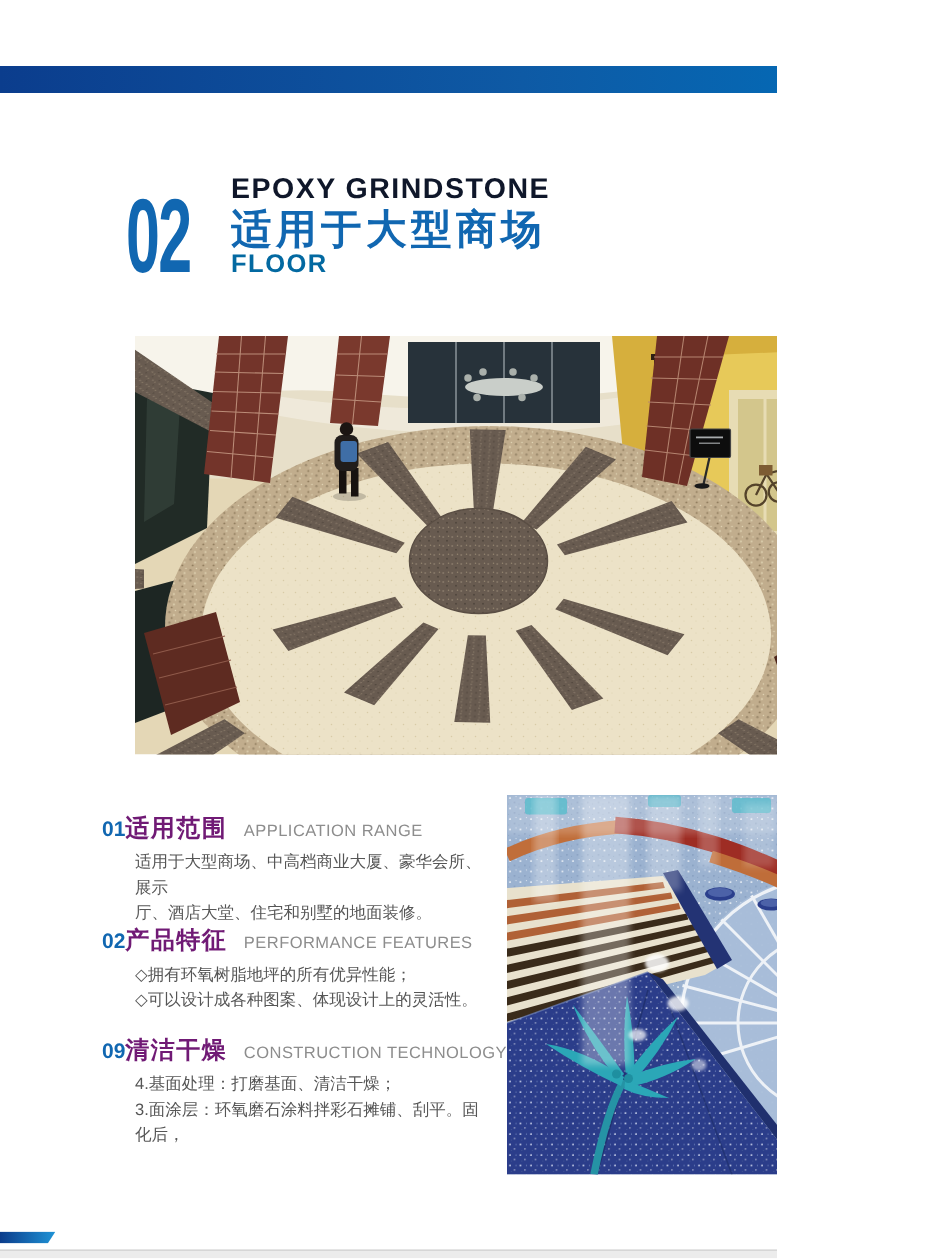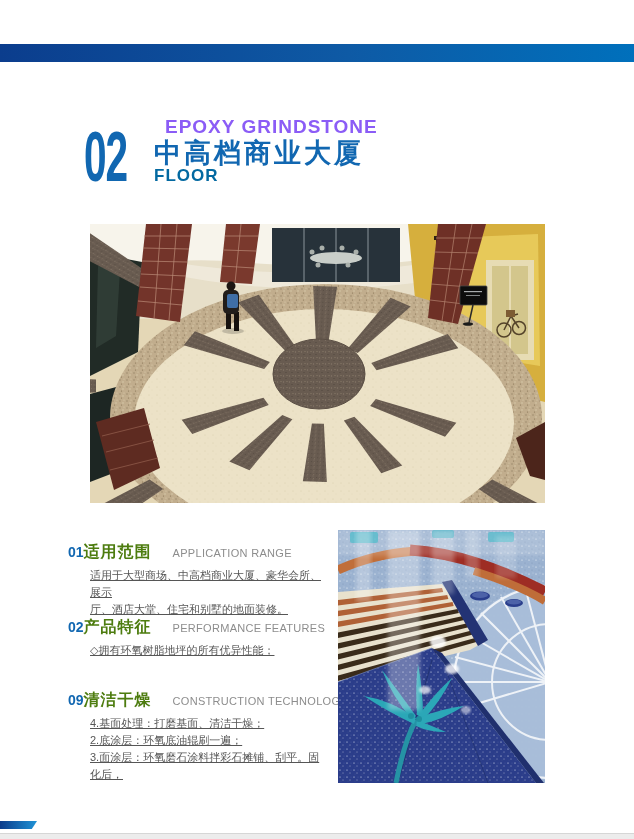--- a/index.html
+++ b/index.html
@@ -1,55 +1,55 @@
 <!DOCTYPE html>
 <html><head>
 <meta charset="utf-8">
 <style>
   * { margin:0; padding:0; box-sizing:border-box; }
   html,body { background:#ffffff; }
   .page {
-    position:relative; width:634px; height:839px; background:#ffffff;
+    position:relative; width:518px; height:839px; background:#ffffff;
     font-family:"Liberation Sans","DejaVu Sans",sans-serif; overflow:hidden;
   }
   
   .top-bar {
     position:absolute; left:0; top:44px; width:634px; height:18px;
     background:linear-gradient(to right,#0b3d8d 0%,#0e5aa5 55%,#0070bc 100%);
   }
   
   .chapter-num {
     position:absolute; left:84px; top:122px;
     font-size:70px; font-weight:bold; color:#1167b1; line-height:1;
     transform:scaleX(0.58); transform-origin:0 0; letter-spacing:-2px;
   }
   .title-en-top {
-    position:absolute; left:165px; top:116px;
-    font-size:19px; font-weight:bold; color:#8b5cf6; letter-spacing:1px;
+    position:absolute; left:154px; top:116px;
+    font-size:19px; font-weight:bold; color:#0f172a; letter-spacing:1px;
   }
   .title-cn {
     position:absolute; left:154px; top:135px;
     font-size:27px; font-weight:bold; color:#1167b1; letter-spacing:3px;
   }
   .title-en-bottom {
     position:absolute; left:154px; top:166px;
     font-size:17px; font-weight:bold; color:#0369a1; letter-spacing:1px;
   }
   
   .main-photo { position:absolute; left:90px; top:224px; width:455px; height:279px; }
   .side-photo { position:absolute; left:338px; top:530px; width:207px; height:253px; }
   .main-photo svg, .side-photo svg { display:block; width:100%; height:100%; }
   
   .section { position:absolute; left:68px; width:260px; }
   .sec-1 { top:542px; } .sec-2 { top:617px; } .sec-3 { top:690px; }
   .sec-head { display:flex; align-items:baseline; white-space:nowrap; }
   .sec-num { font-size:14px; font-weight:bold; color:#1167b1; margin-right:0; }
-  .sec-cn  { font-size:16px; font-weight:bold; color:#4d7c0f; letter-spacing:1px; }
-  .sec-en  { font-size:11px; color:#8d8d8d; margin-left:21px; letter-spacing:0.3px; }
-  .sec-body { margin:4px 0 0 22px; font-size:11px; color:#565656; line-height:17px;text-decoration:underline; }
+  .sec-cn  { font-size:16px; font-weight:bold; color:#701a75; letter-spacing:1px; }
+  .sec-en  { font-size:11px; color:#8d8d8d; margin-left:11px; letter-spacing:0.3px; }
+  .sec-body { margin:4px 0 0 22px; font-size:11px; color:#565656; line-height:17px; }
   
   .footer-bar {
     position:absolute; left:0; top:821px; width:37px; height:8px;
     background:linear-gradient(to right,#0b3c8b 0%,#1f93d6 100%);
     clip-path:polygon(0 0,100% 0,86% 100%,0 100%);
   }
   .page-number {
     position:absolute; left:35px; top:817px;
     font-size:13px; color:#000000;margin-top:30px;
   }
@@ -60,21 +60,21 @@
 </style>
 </head>
 <body>
 
 <div class="page">
 
   <div class="top-bar"></div>
 
   <div class="chapter-num">02</div>
   <div class="title-en-top">EPOXY GRINDSTONE</div>
-  <div class="title-cn">中高档商业大厦</div>
+  <div class="title-cn">适用于大型商场</div>
   <div class="title-en-bottom">FLOOR</div>
 
   <div class="main-photo">
     <svg viewBox="0 0 455 279" preserveAspectRatio="none">
       <defs>
         <pattern id="spTan" width="7" height="7" patternUnits="userSpaceOnUse">
           <rect width="7" height="7" fill="#c1ad8d"></rect>
           <circle cx="2" cy="2" r="0.8" fill="#9c8a6d"></circle>
           <circle cx="5" cy="4" r="0.7" fill="#dccfae"></circle>
           <circle cx="3.5" cy="6" r="0.6" fill="#877455"></circle>
@@ -239,32 +239,32 @@
   </div>
 
   <div class="section sec-2">
     <div class="sec-head">
       <span class="sec-num">02</span>
       <span class="sec-cn">产品特征</span>
       <span class="sec-en">PERFORMANCE FEATURES</span>
     </div>
     <div class="sec-body">
       <div>◇拥有环氧树脂地坪的所有优异性能；</div>
+      <div>◇可以设计成各种图案、体现设计上的灵活性。</div>
     </div>
   </div>
 
   <div class="section sec-3">
     <div class="sec-head">
       <span class="sec-num">09</span>
       <span class="sec-cn">清洁干燥</span>
       <span class="sec-en">CONSTRUCTION TECHNOLOGY</span>
     </div>
     <div class="sec-body">
       <div>4.基面处理：打磨基面、清洁干燥；</div>
-      <div>2.底涂层：环氧底油辊刷一遍；</div>
       <div>3.面涂层：环氧磨石涂料拌彩石摊铺、刮平。固化后，</div>
     </div>
   </div>
 
   <div class="side-photo">
     <svg viewBox="0 0 207 253" preserveAspectRatio="none">
       <defs>
         <pattern id="spBlue" width="7" height="7" patternUnits="userSpaceOnUse">
           <rect width="7" height="7" fill="#9bb2d0"></rect>
           <circle cx="2" cy="2" r="0.6" fill="#ffffff" opacity="0.9"></circle>

